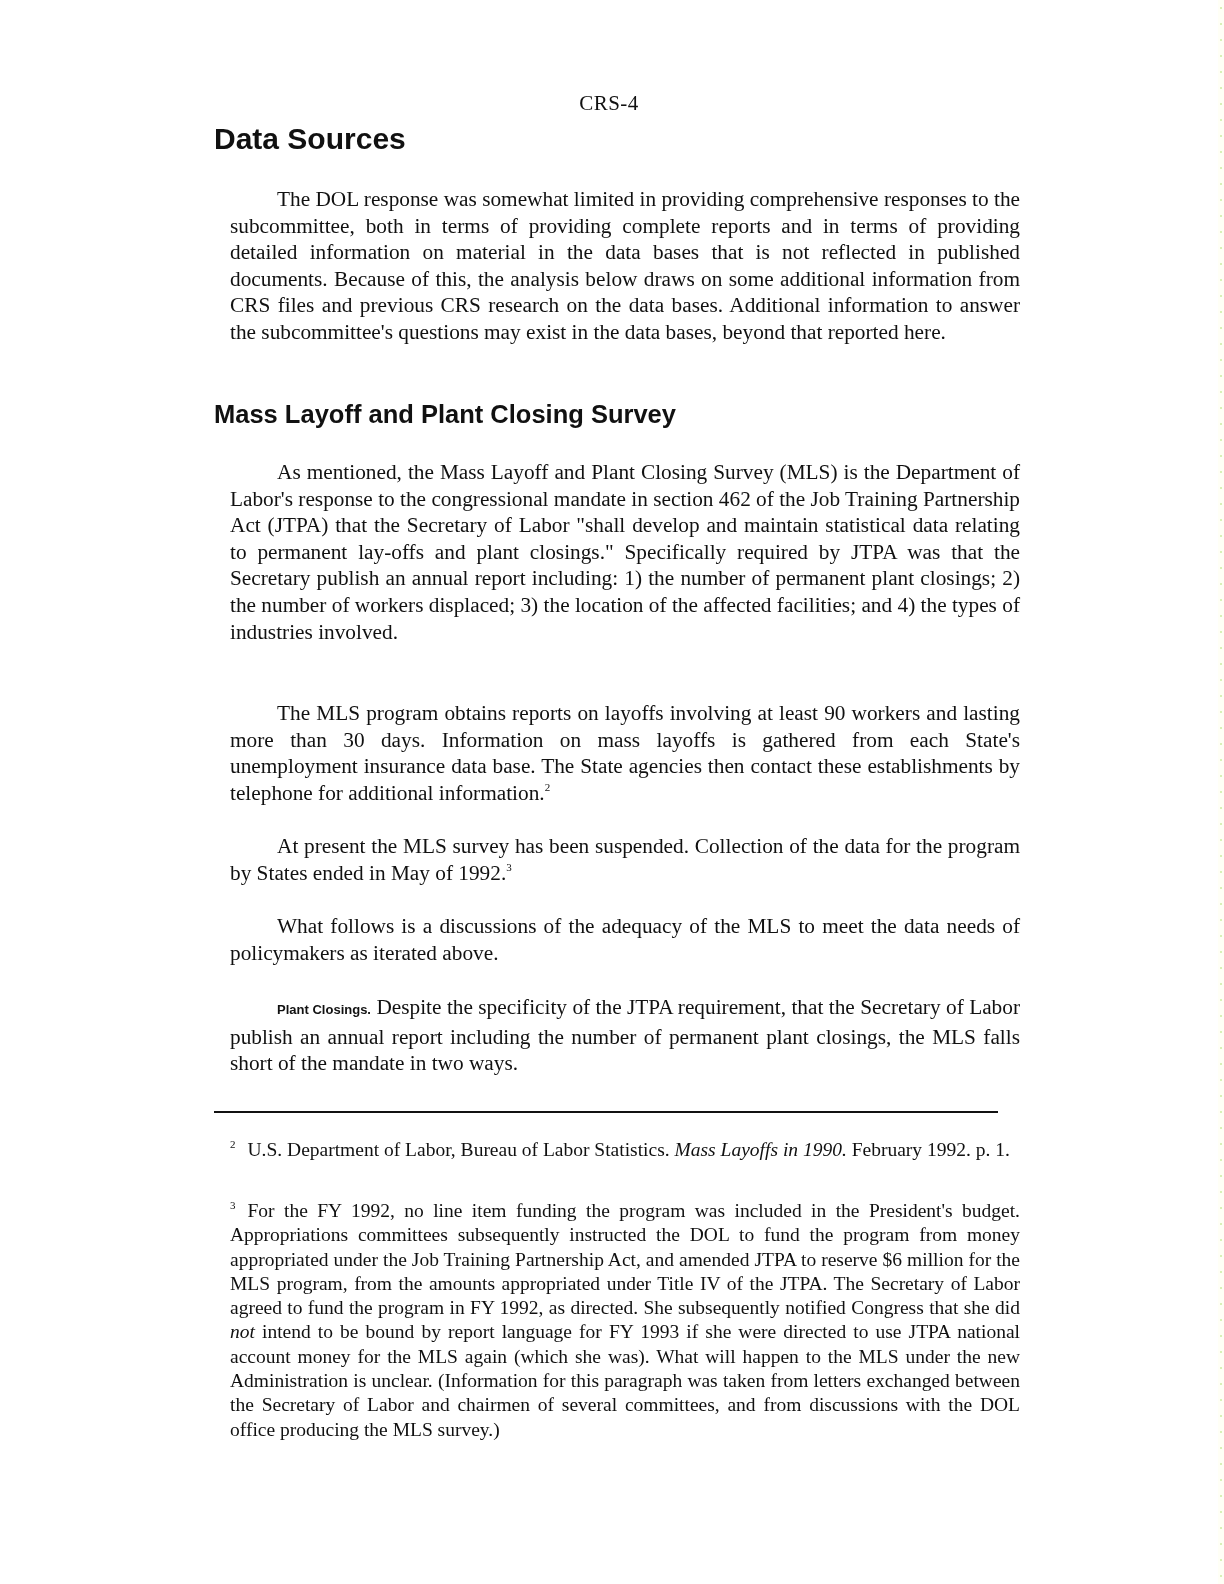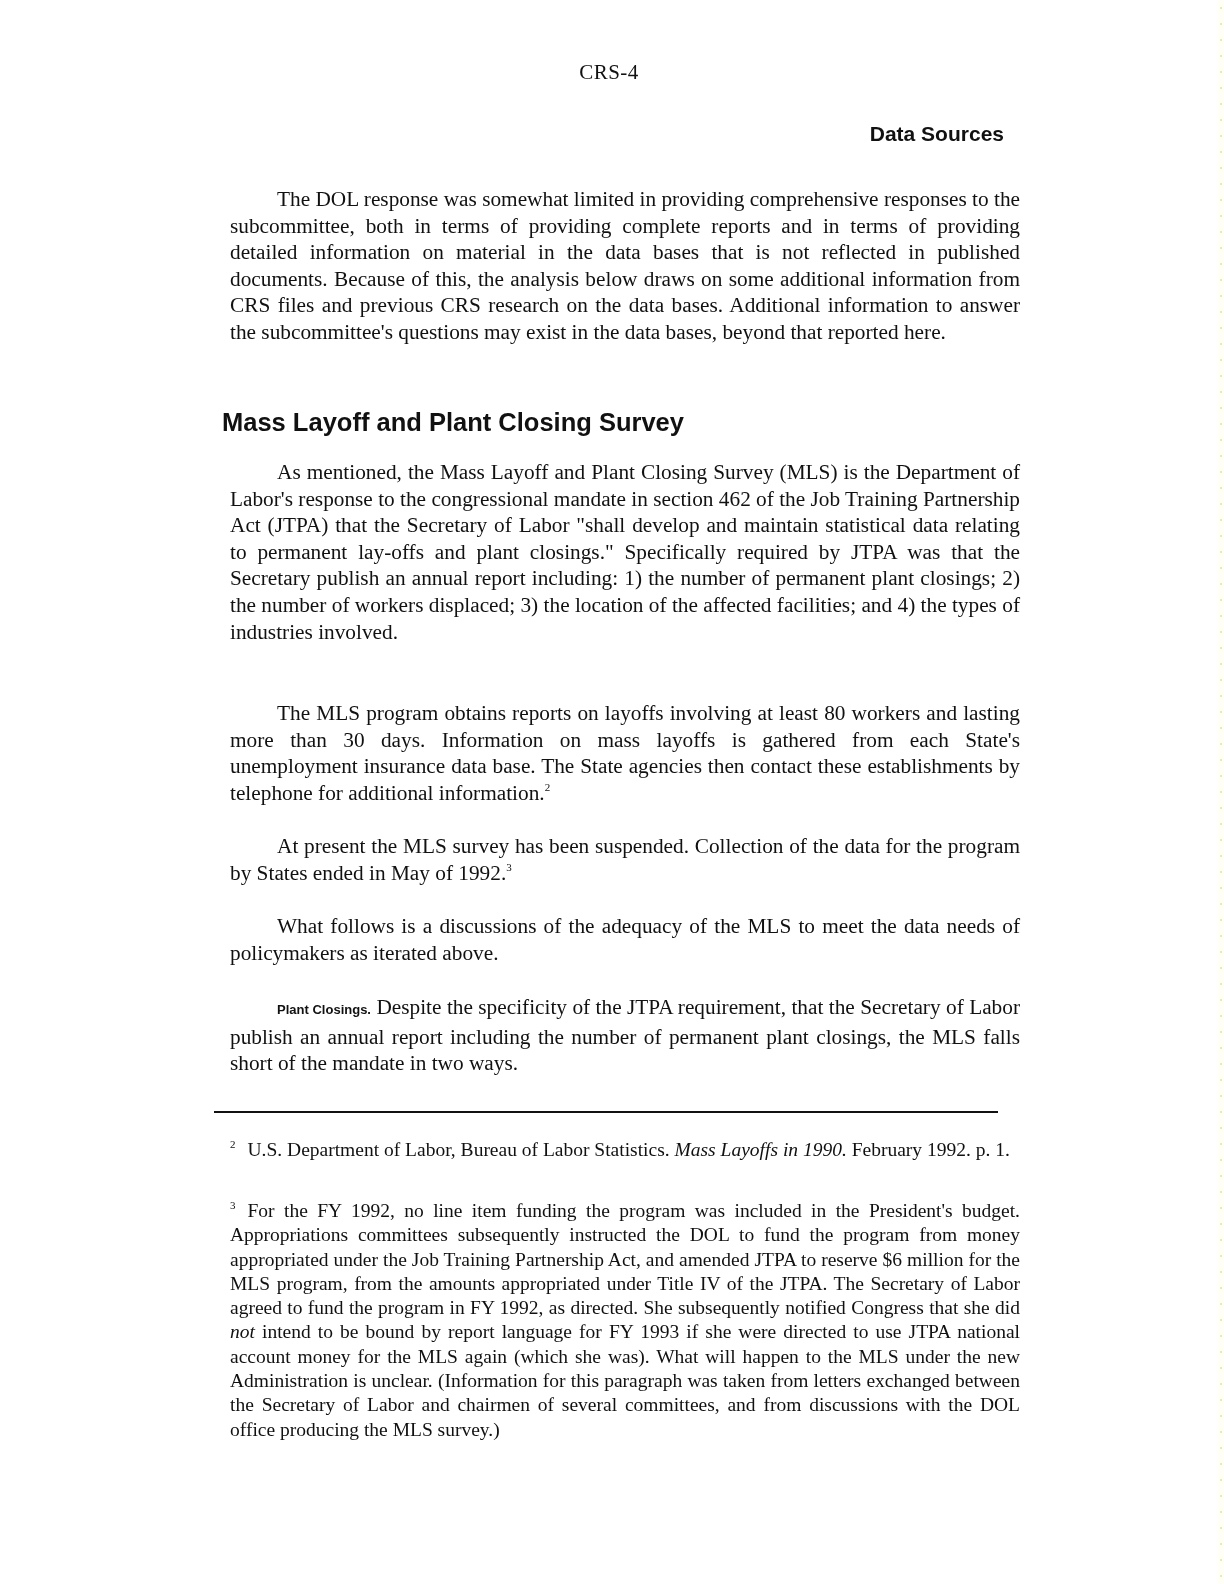--- a/index.html
+++ b/index.html
@@ -26,36 +26,36 @@
       background-color: #fffff6;
     }
     .page {
       position: absolute;
       left: 214px;
       top: 0;
       width: 790px;
     }
     .page-number {
       position: absolute;
-      top: 60px;
+      top: 91px;
       left: 0;
       width: 790px;
       text-align: center;
       font-size: 21px;
       letter-spacing: 0.5px;
     }
     .title {
       position: absolute;
       top: 122px;
       left: 0;
       width: 790px;
-      text-align: right;
+      text-align: left;
       font-family: "Liberation Sans", "DejaVu Sans", sans-serif;
       font-weight: bold;
-      font-size: 21px;
+      font-size: 30px;
       margin: 0;
     }
     .para {
       position: absolute;
       left: 16px;
       width: 790px;
       font-size: 21.3px;
       line-height: 26.6px;
       text-align: justify;
       margin: 0;
@@ -64,21 +64,21 @@
       display: inline-block;
       width: 47px;
     }
     .section-heading {
       position: absolute;
       left: 0;
       top: 400px;
       font-family: "Liberation Sans", "DejaVu Sans", sans-serif;
       font-weight: bold;
       font-size: 25.5px;
-      margin: 8px;
+      margin: 0;
     }
     .run-in {
       font-family: "Liberation Sans", "DejaVu Sans", sans-serif;
       font-weight: bold;
       font-size: 13px;
     }
     sup {
       font-size: 11px;
       vertical-align: 9px;
       line-height: 0;
@@ -118,21 +118,21 @@
   <div class="page-number">CRS-4</div>
 
   <h1 class="title">Data Sources</h1>
 
   <p class="para" style="top:186px;"><span class="indent"></span><span>The DOL response was somewhat limited in providing comprehensive responses to the subcommittee, both in terms of providing complete reports and in terms of providing detailed information on material in the data bases that is not reflected in published documents. Because of this, the analysis below draws on some additional information from CRS files and previous CRS research on the data bases. Additional information to answer the subcommittee's questions may exist in the data bases, beyond that reported here.</span></p>
 
   <h2 class="section-heading">Mass Layoff and Plant Closing Survey</h2>
 
   <p class="para" style="top:459px;"><span class="indent"></span><span>As mentioned, the Mass Layoff and Plant Closing Survey (MLS) is the Department of Labor's response to the congressional mandate in section 462 of the Job Training Partnership Act (JTPA) that the Secretary of Labor "shall develop and maintain statistical data relating to permanent lay-offs and plant closings." Specifically required by JTPA was that the Secretary publish an annual report including: 1) the number of permanent plant closings; 2) the number of workers displaced; 3) the location of the affected facilities; and 4) the types of industries involved.</span></p>
 
-  <p class="para" style="top:700px;"><span class="indent"></span><span>The MLS program obtains reports on layoffs involving at least 80 workers and lasting more than 30 days. Information on mass layoffs is gathered from each State's unemployment insurance data base. The State agencies then contact these establishments by telephone for additional information.</span><sup>2</sup></p>
+  <p class="para" style="top:700px;"><span class="indent"></span><span>The MLS program obtains reports on layoffs involving at least 90 workers and lasting more than 30 days. Information on mass layoffs is gathered from each State's unemployment insurance data base. The State agencies then contact these establishments by telephone for additional information.</span><sup>2</sup></p>
 
   <p class="para" style="top:833px;"><span class="indent"></span><span>At present the MLS survey has been suspended. Collection of the data for the program by States ended in May of 1992.</span><sup>3</sup></p>
 
   <p class="para" style="top:913px;"><span class="indent"></span><span>What follows is a discussions of the adequacy of the MLS to meet the data needs of policymakers as iterated above.</span></p>
 
   <p class="para" style="top:994px;"><span class="indent"></span><span class="run-in">Plant Closings.</span> <span>Despite the specificity of the JTPA requirement, that the Secretary of Labor publish an annual report including the number of permanent plant closings, the MLS falls short of the mandate in two ways.</span></p>
 
   <div class="rule"></div>
 
   <p class="footnote" style="top:1138px;"><span class="fn-mark">2</span><span>U.S. Department of Labor, Bureau of Labor Statistics.</span> <em>Mass Layoffs in 1990.</em> <span>February 1992. p. 1.</span></p>

